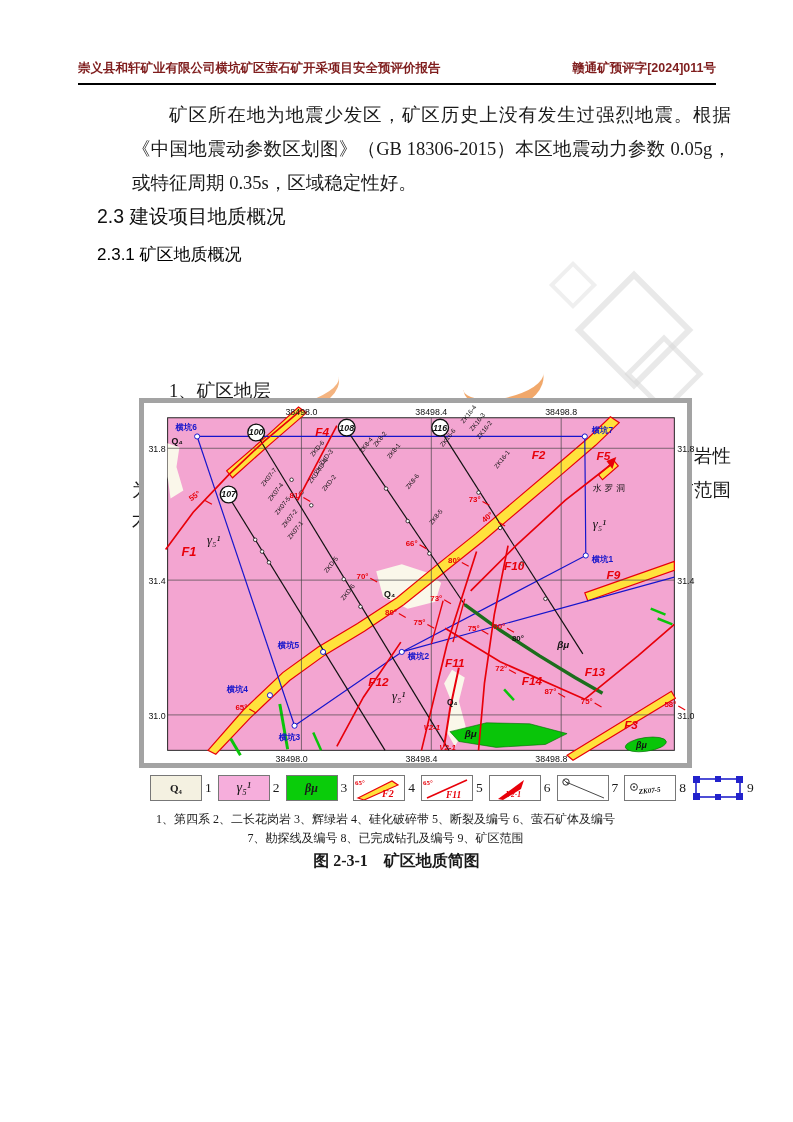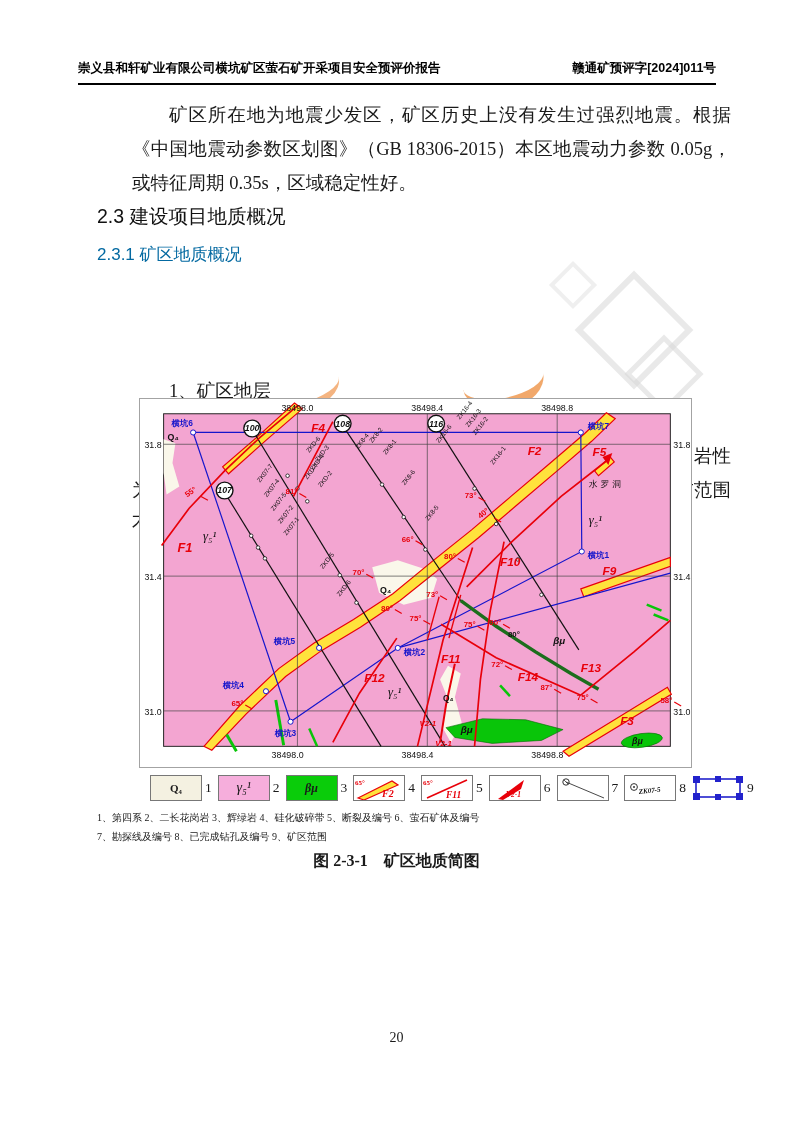--- a/index.html
+++ b/index.html
@@ -1,40 +1,40 @@
 <!DOCTYPE html>
 <html><head>
 <meta charset="utf-8">
 <style>
   html,body{margin:0;padding:0;background:#e8e8e8;}
   #page{position:relative;width:793px;height:1122px;background:#ffffff;overflow:hidden;
         font-family:"Liberation Serif","DejaVu Serif",serif;color:#1a1a1a;}
   
   #hdr{position:absolute;left:78px;top:60px;width:638px;display:flex;justify-content:space-between;
        align-items:flex-end;border-bottom:2.5px solid #000;padding-bottom:6px;
-       font-family:"Liberation Sans","DejaVu Sans",sans-serif;font-size:12.5px;font-weight:600;color:#000000;}
+       font-family:"Liberation Sans","DejaVu Sans",sans-serif;font-size:12.5px;font-weight:600;color:#7f1d1d;}
   
   .para{position:absolute;left:97px;width:599px;font-size:18.5px;line-height:34px;text-align:justify;margin-left:35px;}
   .indent{text-indent:2em;}
   #h2{position:absolute;left:97px;top:203px;font-family:"Liberation Sans","DejaVu Sans",sans-serif;
       font-size:19.5px;font-weight:normal;color:#111;}
   #h3{position:absolute;left:97px;top:243px;font-family:"Liberation Sans","DejaVu Sans",sans-serif;
-      font-size:17px;font-weight:500;color:#0369a1;}
+      font-size:17px;font-weight:500;color:#000000;}
   
-  #figbox{position:absolute;left:139px;top:398px;width:553px;height:370px;border:1px solid #a3a3a3;
+  #figbox{position:absolute;left:139px;top:398px;width:553px;height:370px;border:5px solid #a3a3a3;
           background:#fff;box-sizing:border-box;z-index:2;}
   #legend{position:absolute;left:150px;top:775px;width:545px;display:flex;align-items:center;z-index:2;}
   .lg-item{display:flex;align-items:center;margin-right:6px;}
   .lg-box{width:52px;height:26px;border:1px solid #777;box-sizing:border-box;display:flex;
           align-items:center;justify-content:center;background:#fff;}
   .lg-num{font-size:13.5px;margin-left:3px;}
   .box-cream{background:#F4F1E1;font-weight:bold;font-size:11px;}
   .box-pink{background:#F6AEDC;font-style:italic;font-size:14px;}
   .box-green{background:#0ACC0A;font-style:italic;font-weight:bold;font-size:12px;}
-  .cap{position:absolute;left:97px;width:599px;font-size:10px;z-index:2;}
+  .cap{position:absolute;left:86px;width:599px;text-align:center;font-size:12px;z-index:2;}
   #figtitle{position:absolute;left:97px;top:851px;width:599px;text-align:center;
             font-size:16px;font-weight:bold;z-index:2;}
   #pagenum{position:absolute;left:0;top:1030px;width:793px;text-align:center;font-size:14px;z-index:2;}
   .z1{position:relative;z-index:1;}
   
   .wm-cres{position:absolute;border-radius:50%;border:0 solid transparent;z-index:0;}
   #wm1{left:252px;top:362px;width:88px;height:42px;border-bottom:9px solid #F2A262;transform:rotate(-14deg);opacity:.8;}
   #wm2{left:462px;top:352px;width:82px;height:46px;border-bottom:12px solid #EF9A52;transform:rotate(-12deg);opacity:.85;}
   .wm-diamond{position:absolute;border:6px solid #d7d7d7;transform:rotate(45deg);opacity:.55;z-index:0;}
   #wm3{left:592px;top:288px;width:72px;height:72px;}
@@ -357,14 +357,13 @@
         </svg>
       </div>
       <span class="lg-num">9</span>
     </div>
   </div>
 
   <div class="cap" style="top:811px;">1、第四系 2、二长花岗岩 3、辉绿岩 4、硅化破碎带 5、断裂及编号 6、萤石矿体及编号</div>
   <div class="cap" style="top:830px;">7、勘探线及编号 8、已完成钻孔及编号 9、矿区范围</div>
   <div id="figtitle">图 2-3-1　矿区地质简图</div>
 
-  <div id="pagenum">20</div>
 </div>
 
 </body></html>

